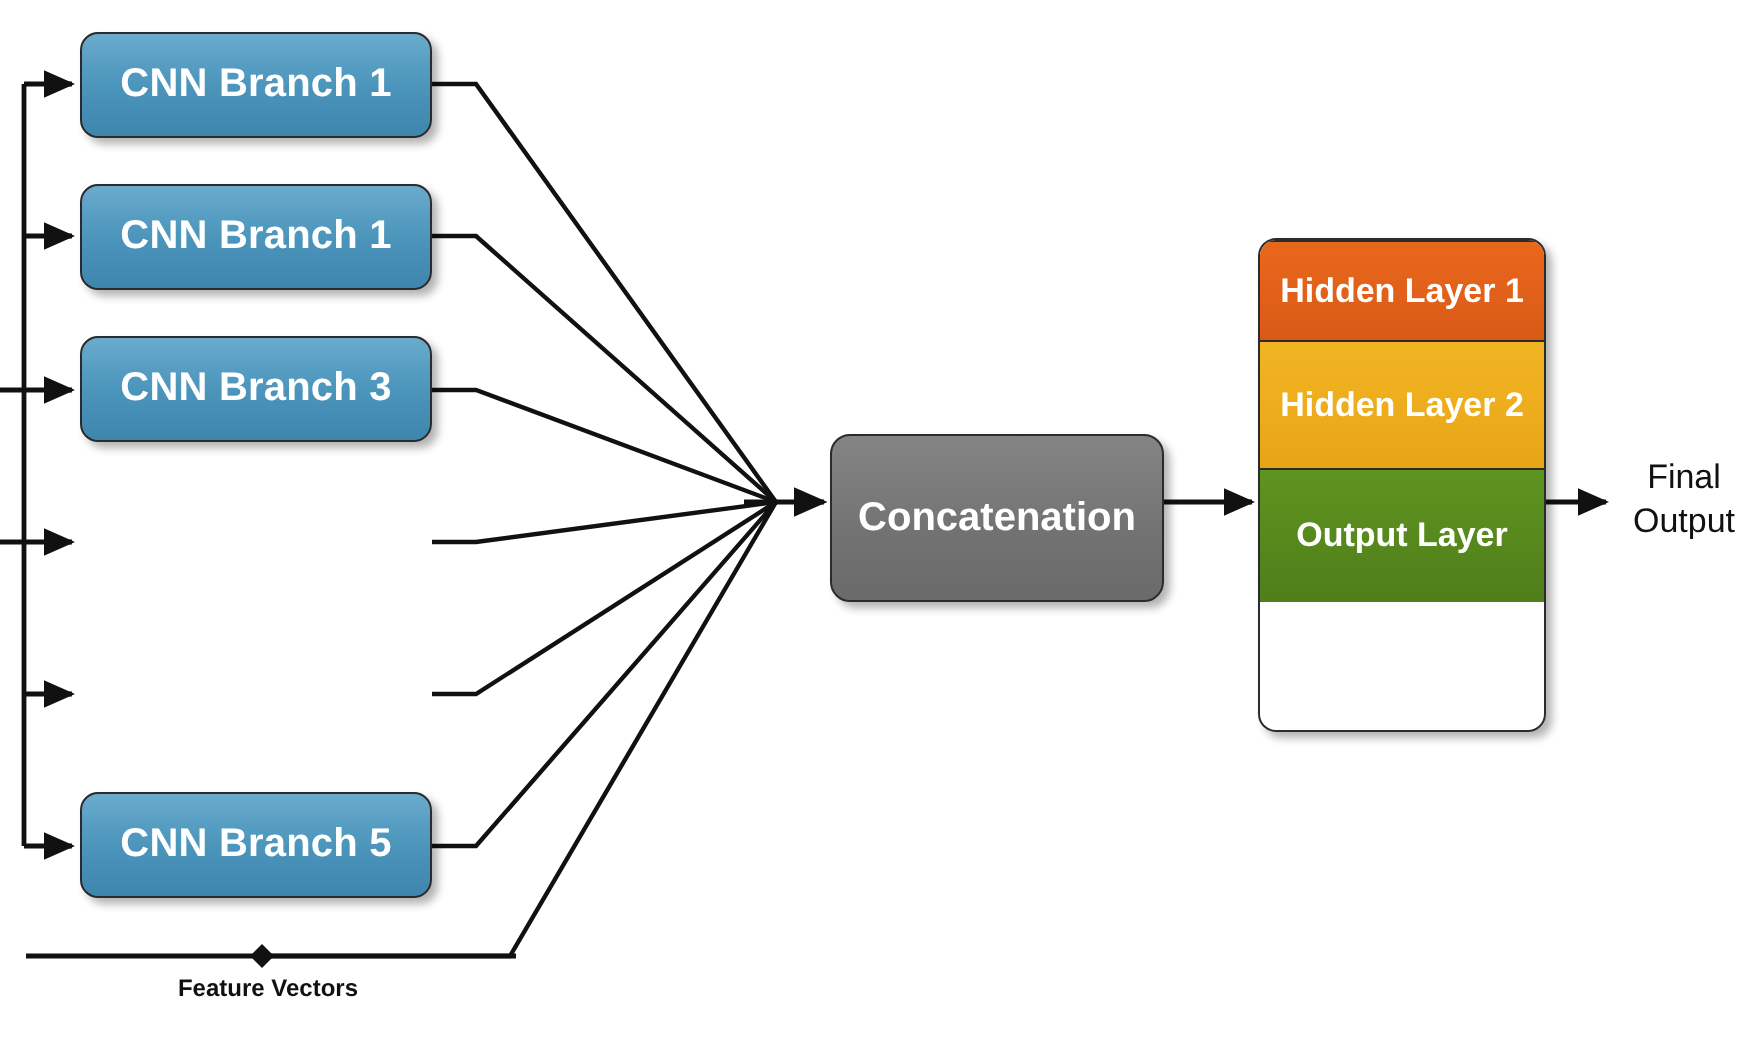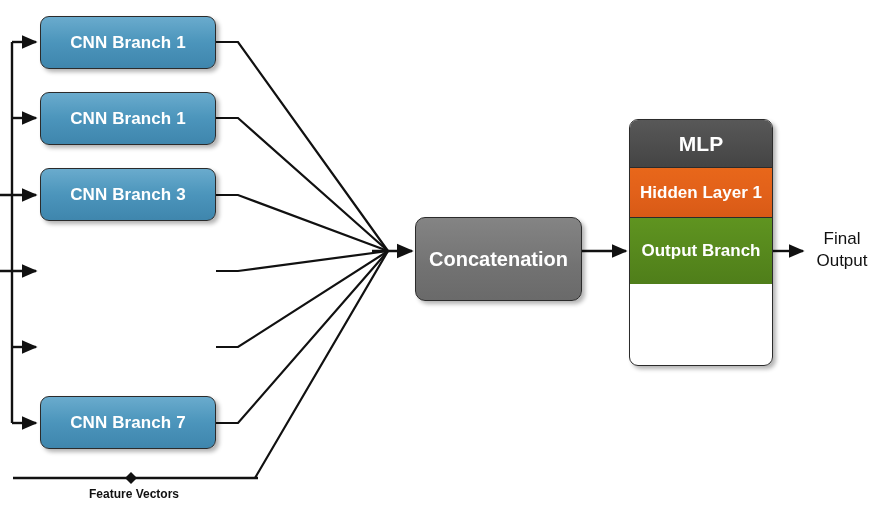--- a/index.html
+++ b/index.html
@@ -34,21 +34,21 @@
     border: 1.5px solid #2b2b2b;
     background: linear-gradient(to bottom, #6aabcd 0%, #4e97bd 45%, #4a93ba 55%, #3f86ad 100%);
     box-shadow: 3px 3px 4px rgba(0,0,0,0.30);
     display: flex;
     align-items: center;
     justify-content: center;
     box-sizing: border-box;
   }
   .cnn-label {
     color: #ffffff;
-    font-size: 17px;
+    font-size: 20px;
     font-weight: bold;
     letter-spacing: 0.1px;
     white-space: nowrap;
   }
   #concat-box {
     position: absolute;
     left: 415px;
     top: 217px;
     width: 167px;
     height: 84px;
@@ -182,36 +182,36 @@
   <div class="cnn-box" style="top:16px;">
     <span class="cnn-label">CNN Branch 1</span>
   </div>
   <div class="cnn-box" style="top:92px;">
     <span class="cnn-label">CNN Branch 1</span>
   </div>
   <div class="cnn-box" style="top:168px;">
     <span class="cnn-label">CNN Branch 3</span>
   </div>
   <div class="cnn-box" style="top:396px;">
-    <span class="cnn-label">CNN Branch 7</span>
+    <span class="cnn-label">CNN Branch 5</span>
   </div>
 
   <div id="concat-box">
     <span id="concat-label">Concatenation</span>
   </div>
 
   <div id="mlp-box">
-    <div class="mlp-seg" id="mlp-title-seg">
-      <span>MLP</span>
-    </div>
     <div class="mlp-seg" id="mlp-h1-seg">
       <span>Hidden Layer 1</span>
     </div>
+    <div class="mlp-seg" id="mlp-h2-seg">
+      <span>Hidden Layer 2</span>
+    </div>
     <div class="mlp-seg" id="mlp-out-seg">
-      <span>Output Branch</span>
+      <span>Output Layer</span>
     </div>
   </div>
 
   <div id="final-output">
     <div>Final</div>
     <div>Output</div>
   </div>
 
   <div id="feature-vectors">Feature Vectors</div>
 

